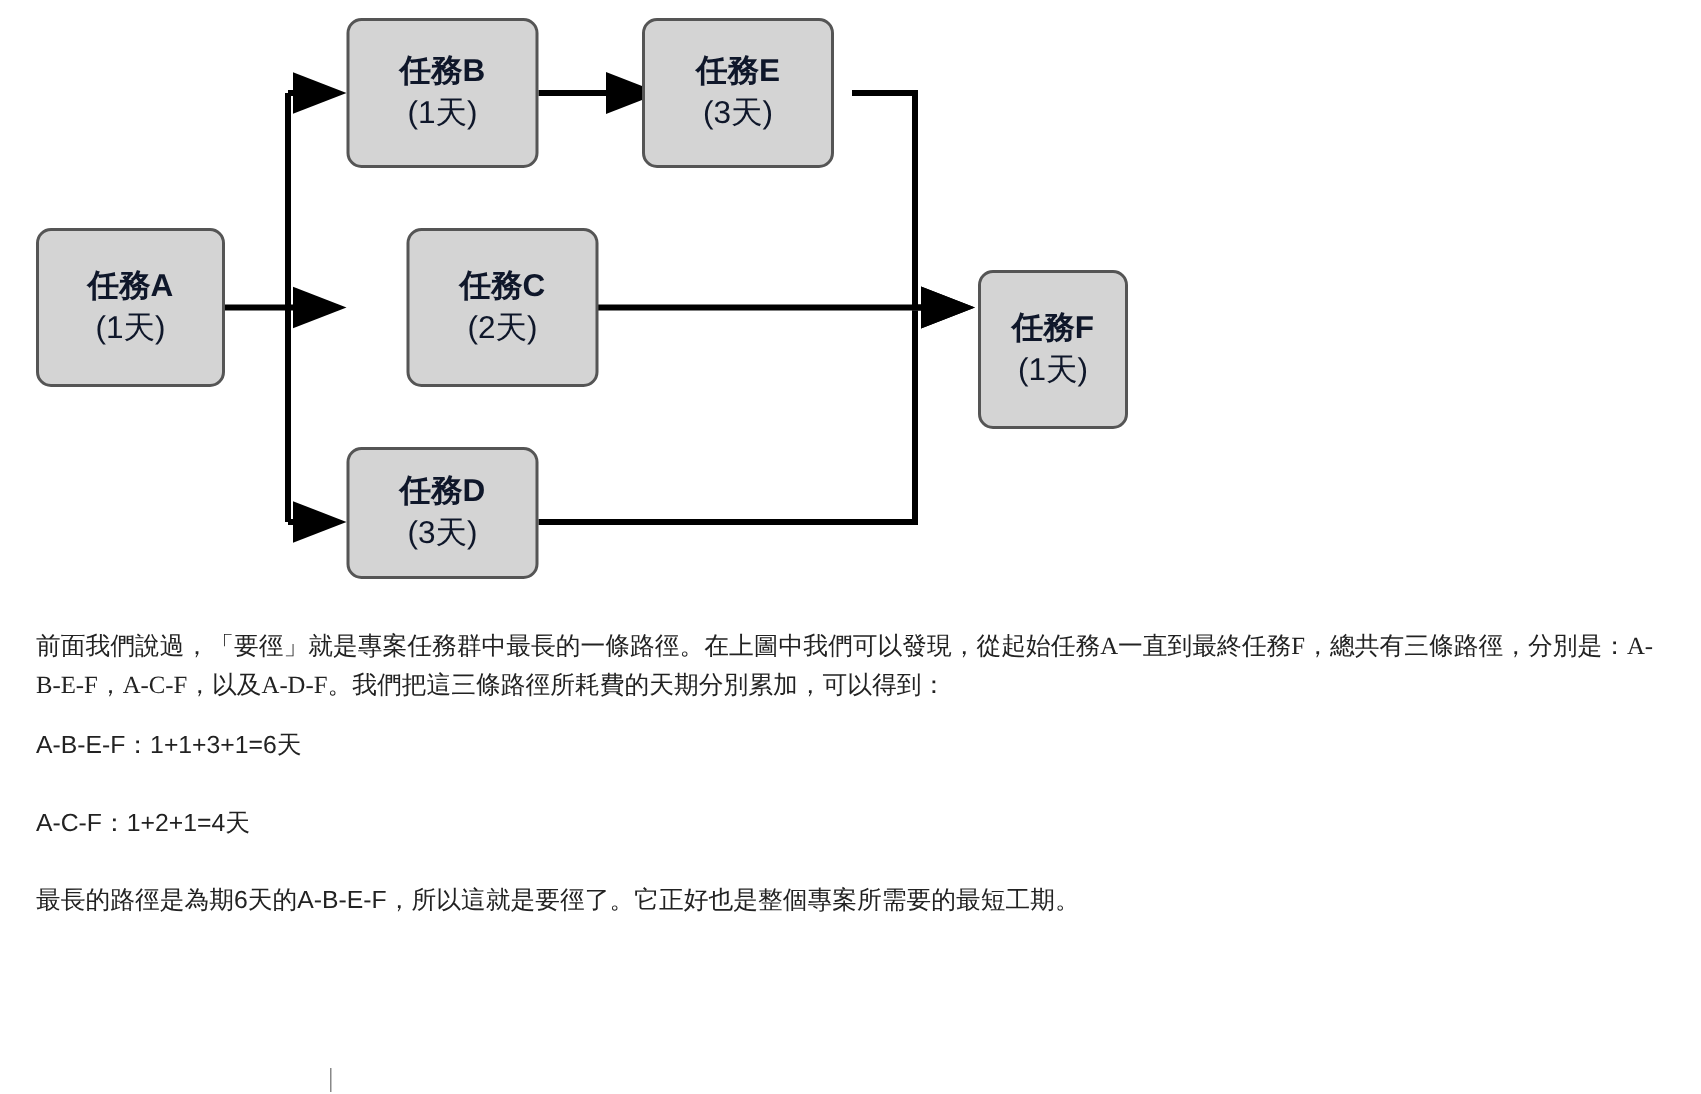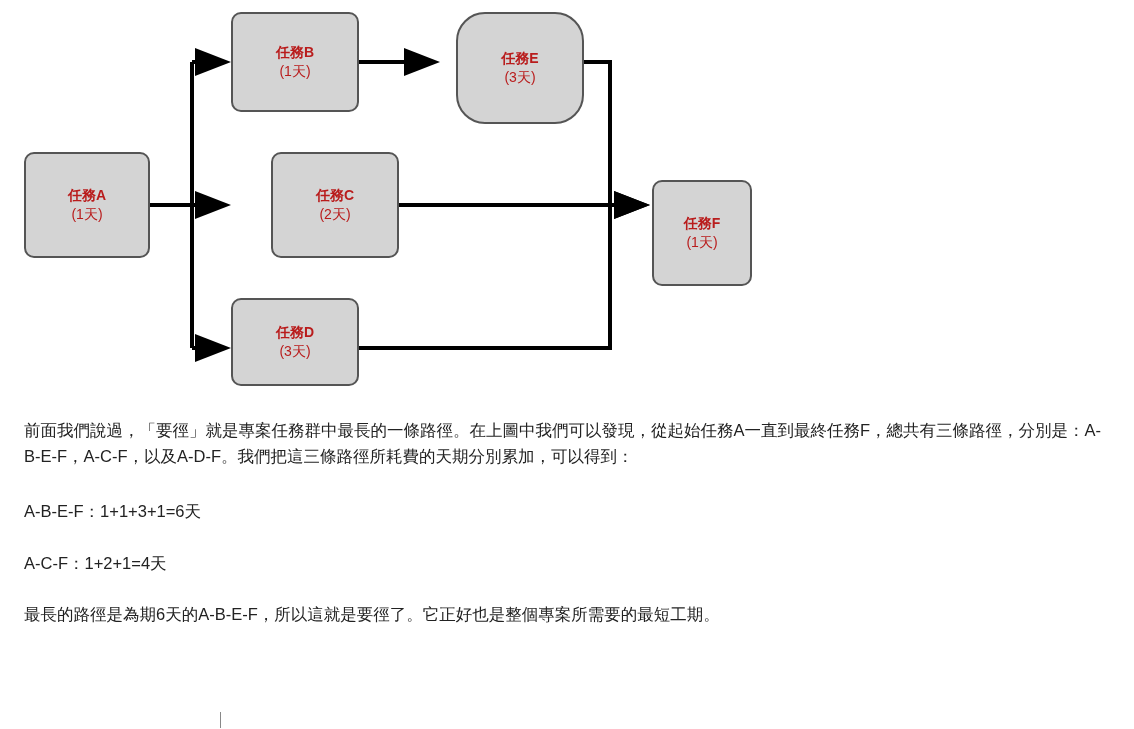--- a/index.html
+++ b/index.html
@@ -29,48 +29,49 @@
     position: absolute;
     box-sizing: border-box;
     background: #d4d4d4;
     border: 2px solid #555555;
     border-radius: 10px;
     display: flex;
     flex-direction: column;
     align-items: center;
     justify-content: center;
     font-weight: bold;
-    font-size: 14px;
+    font-size: 21px;
     line-height: 1.35;
-    color: #b91c1c;
+    color: #0f172a;
   }
   .node .line2 {
     font-weight: normal;
   }
   #node-a { left: 24px;  top: 152px; width: 126px; height: 106px; }
   #node-b { left: 231px; top: 12px;  width: 128px; height: 100px; }
   #node-c { left: 231px; top: 152px; width: 128px; height: 106px; margin-left: 40px; }
   #node-d { left: 231px; top: 298px; width: 128px; height: 88px; }
-  #node-e { left: 456px; top: 12px;  width: 128px; height: 112px; border-radius: 29px; }
+  #node-e { left: 428px; top: 12px;  width: 128px; height: 100px; }
   #node-f { left: 652px; top: 152px; width: 100px; height: 106px; margin-top: 28px; }
 
   #prose {
     position: absolute;
     left: 24px;
     top: 418px;
     width: 1090px;
     font-size: 16.5px;
     line-height: 1.55;
     color: #222222;
   }
   #prose p {
     margin: 0 0 26px 0;
   }
   #prose p.tight {
-    margin-bottom: 30px;
+    margin-bottom: 16px;
+    font-family: Liberation Serif, serif;
   }
   #caret {
     position: absolute;
     left: 220px;
     top: 712px;
     width: 1px;
     height: 16px;
     background: #888888;
   }
 </style>

